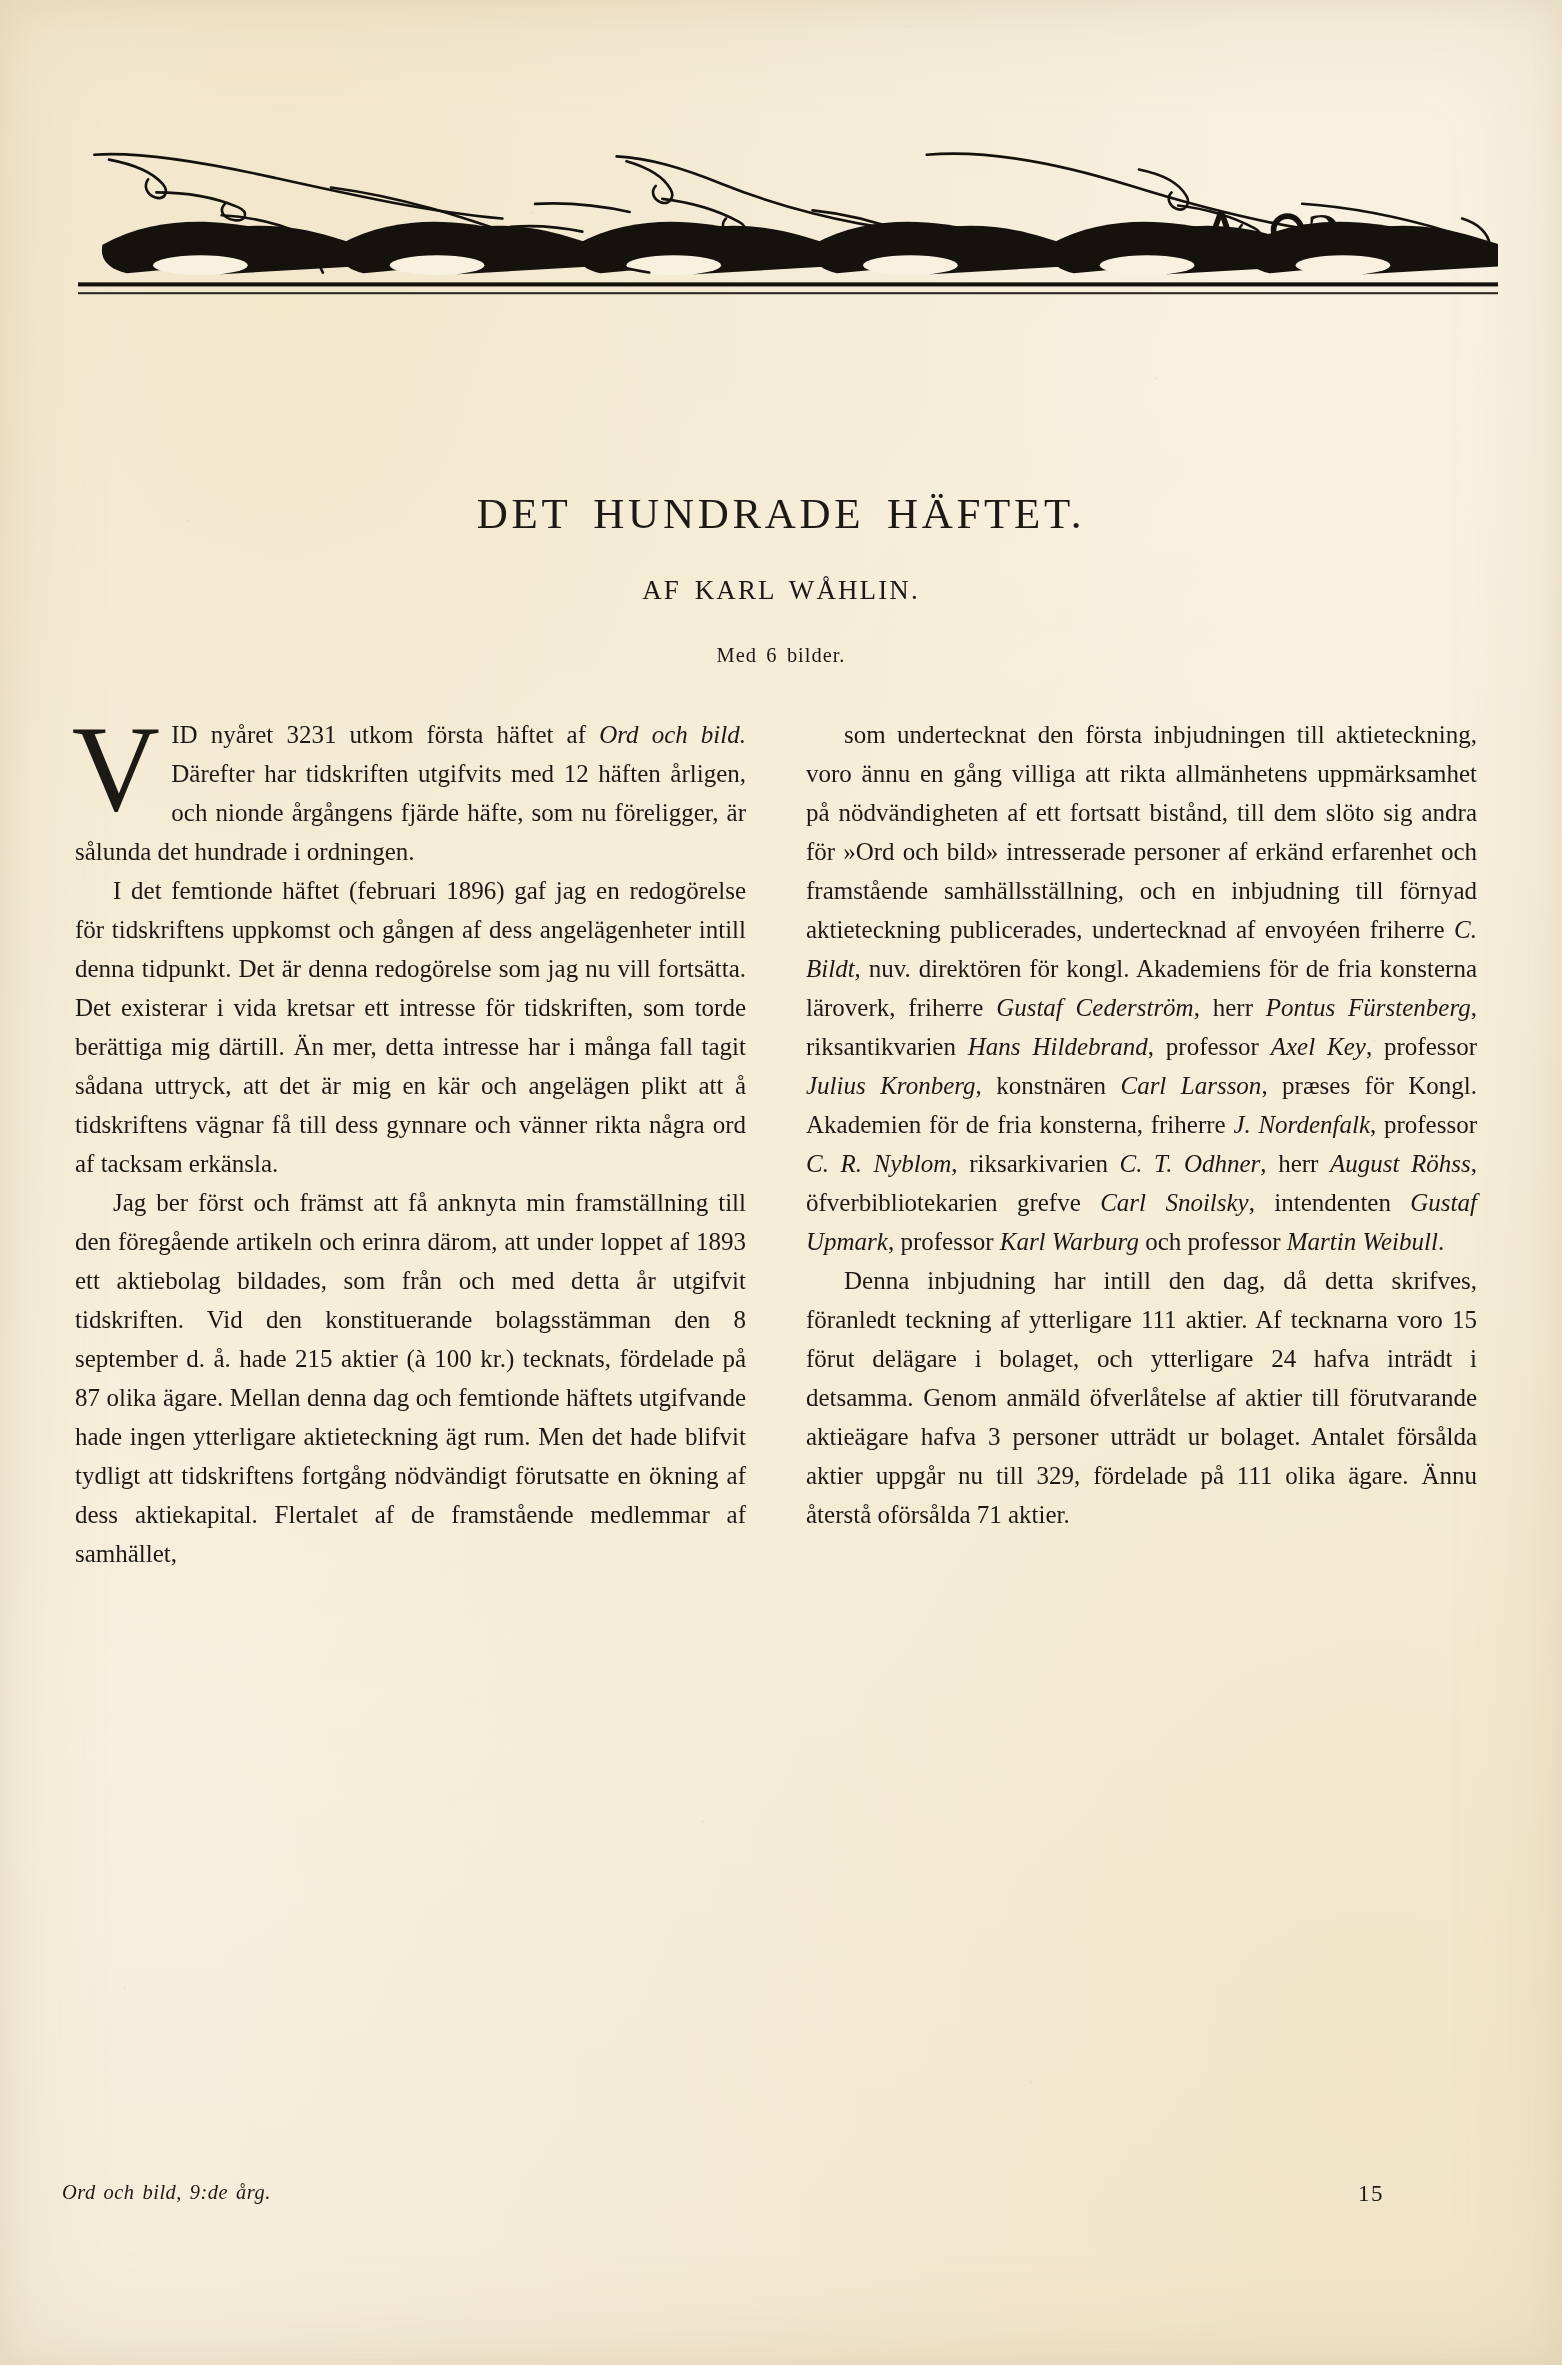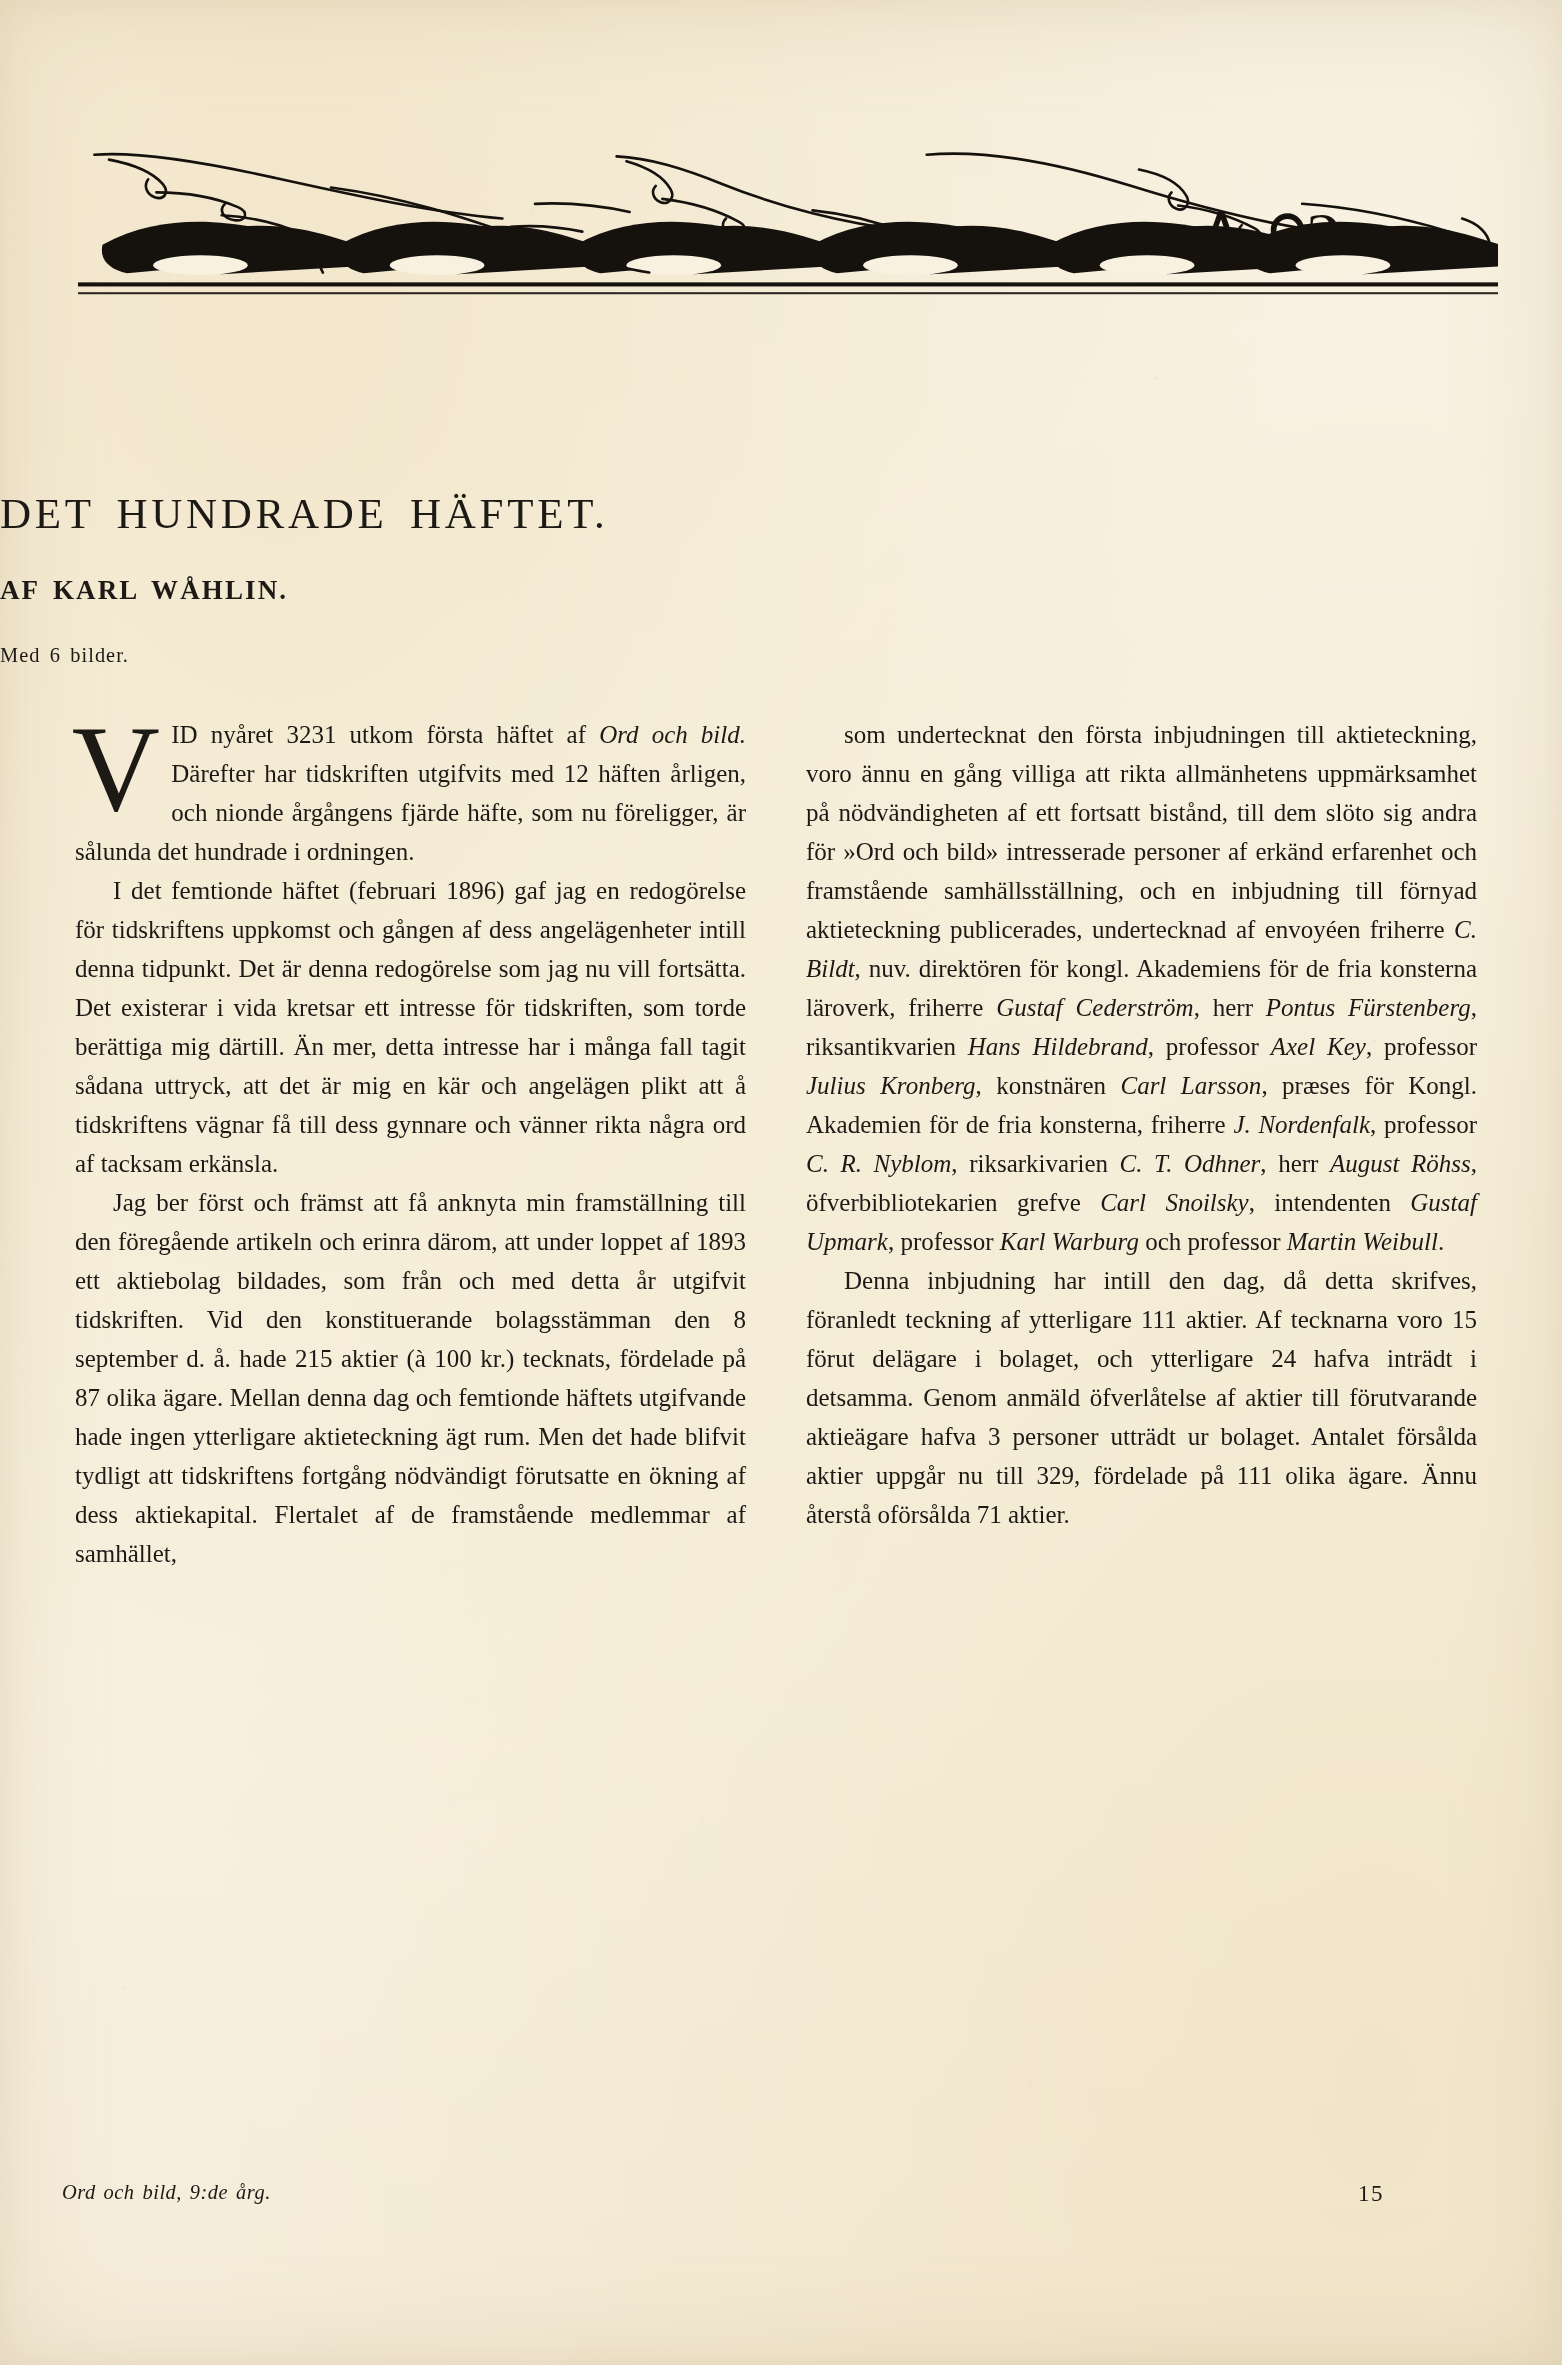--- a/index.html
+++ b/index.html
@@ -52,35 +52,35 @@
     width: 1420px;
     height: 180px;
   }
   .headpiece svg { display:block; width:100%; height:100%; }
 
   
   .title-block {
     position: absolute;
     left: 0; right: 0;
     top: 490px;
+    text-align: center;
   }
   .doc-title {
     font-size: 43px;
     letter-spacing: 3.7px;
     word-spacing: 8.2px;
     font-weight: 400;
     margin: 0;
     line-height: 1.1;
   }
   .doc-author {
     margin: 38px 0 0 0;
     font-size: 27px;
     letter-spacing: 2.1px;
     word-spacing: 4.9px;
-    font-weight: bold;
   }
   .doc-subtitle {
     margin: 38px 0 0 0;
     font-size: 20.4px;
     letter-spacing: 1px;
     word-spacing: 3.3px;
   }
 
   
   .columns {

